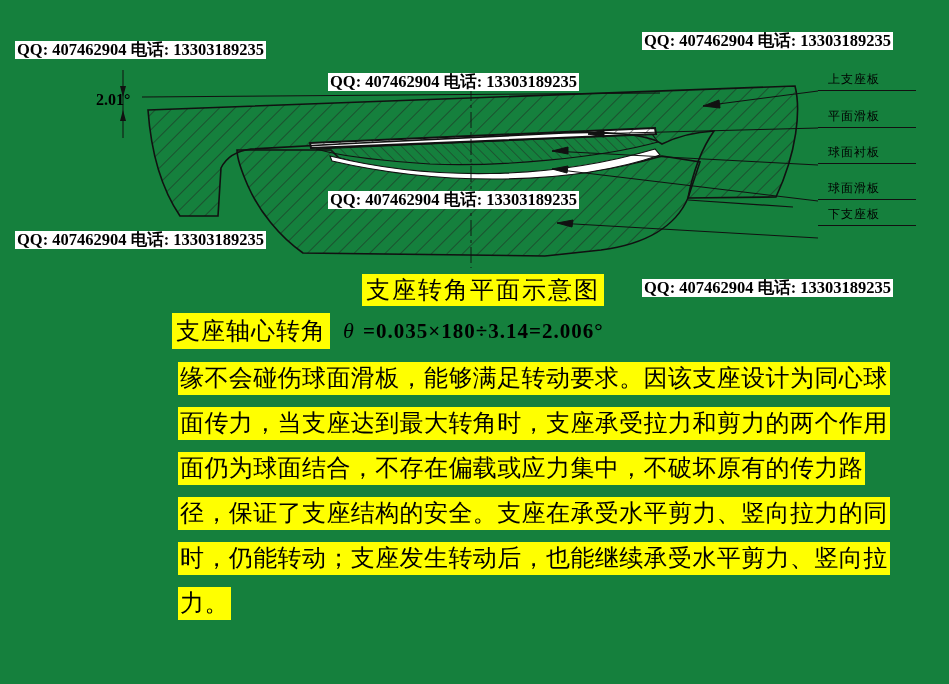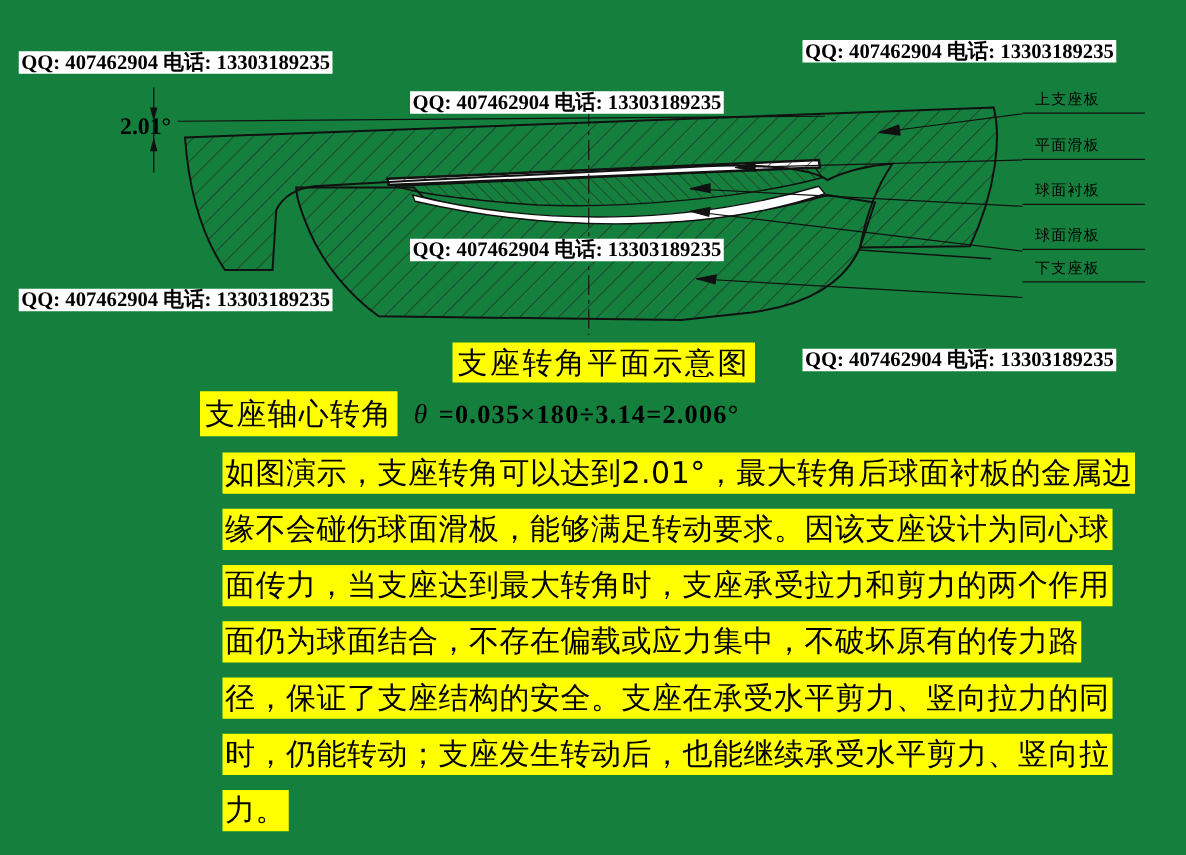--- a/index.html
+++ b/index.html
@@ -9,28 +9,28 @@
   svg{position:absolute;left:0;top:0;}
   .wm{position:absolute;font-family:"Liberation Serif",serif;font-weight:bold;
       font-size:16.5px;white-space:nowrap;background:#fff;line-height:18px;padding:0 2px;}
   .wm1{left:15px;top:41px;}
   .wm2{left:328px;top:73px;}
   .wm3{left:642px;top:32px;}
   .wm4{left:328px;top:191px;}
   .wm5{left:15px;top:231px;}
   .wm6{left:642px;top:279px;}
   .dim{left:96px;top:91px;font-family:"Liberation Serif",serif;font-weight:bold;
-       font-size:19px;white-space:nowrap;}
+       font-size:16px;white-space:nowrap;}
   .plabel{left:818px;width:88px;height:22px;border-bottom:1.5px solid #111;
           padding-left:10px;font-size:12px;line-height:22px;white-space:nowrap;
           letter-spacing:1px;}
   .pl0{top:68px;} .pl1{top:105px;} .pl2{top:141px;} .pl3{top:177px;} .pl4{top:203px;}
   .title{left:362px;top:274px;background:var(--hl);font-size:24px;line-height:30px;
          padding:1px 4px;letter-spacing:2px;white-space:nowrap;}
-  .frow{left:160px;top:313px;height:38px;white-space:nowrap;}
+  .frow{left:172px;top:313px;height:38px;white-space:nowrap;}
   .flabel{display:inline-block;background:var(--hl);font-size:24px;line-height:34px;
           padding:1px 4px;letter-spacing:1px;vertical-align:top;}
   .ftheta{display:inline-block;font-family:"Liberation Serif",serif;font-style:italic;
           font-size:22px;line-height:36px;margin-left:8px;vertical-align:top;}
   .feq{display:inline-block;font-family:"Liberation Serif",serif;font-weight:bold;
        font-size:21px;line-height:36px;margin-left:4px;letter-spacing:1px;vertical-align:top;}
   .para{left:178px;top:362px;}
   .pline{display:table;background:var(--hl);font-size:24px;line-height:33px;
          margin-bottom:12px;white-space:nowrap;letter-spacing:0.4px;padding:0 2px;}
 </style>
@@ -108,21 +108,20 @@
 
   <div class="abs title">支座转角平面示意图</div>
 
   <div class="abs frow">
     <span class="flabel">支座轴心转角</span>
     <span class="ftheta">θ</span>
     <span class="feq">=0.035×180÷3.14=2.006°</span>
   </div>
 
   <div class="abs para">
-    <div class="pline">如图演示，支座转角可以达到2.01°，最大转角后球面衬板的金属边</div>
     <div class="pline">缘不会碰伤球面滑板，能够满足转动要求。因该支座设计为同心球</div>
     <div class="pline">面传力，当支座达到最大转角时，支座承受拉力和剪力的两个作用</div>
     <div class="pline">面仍为球面结合，不存在偏载或应力集中，不破坏原有的传力路</div>
     <div class="pline">径，保证了支座结构的安全。支座在承受水平剪力、竖向拉力的同</div>
     <div class="pline">时，仍能转动；支座发生转动后，也能继续承受水平剪力、竖向拉</div>
     <div class="pline">力。</div>
   </div>
 
 </div>
 

